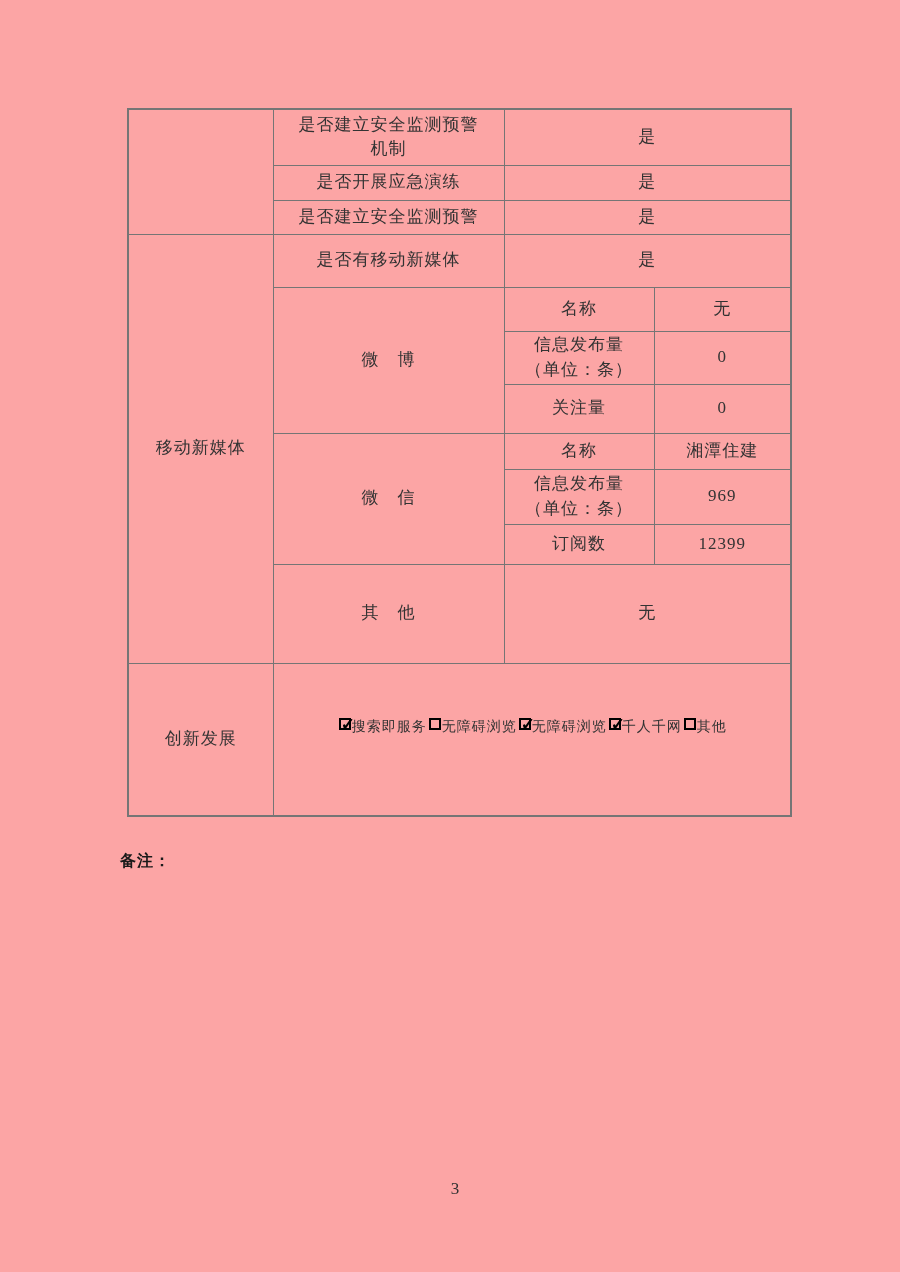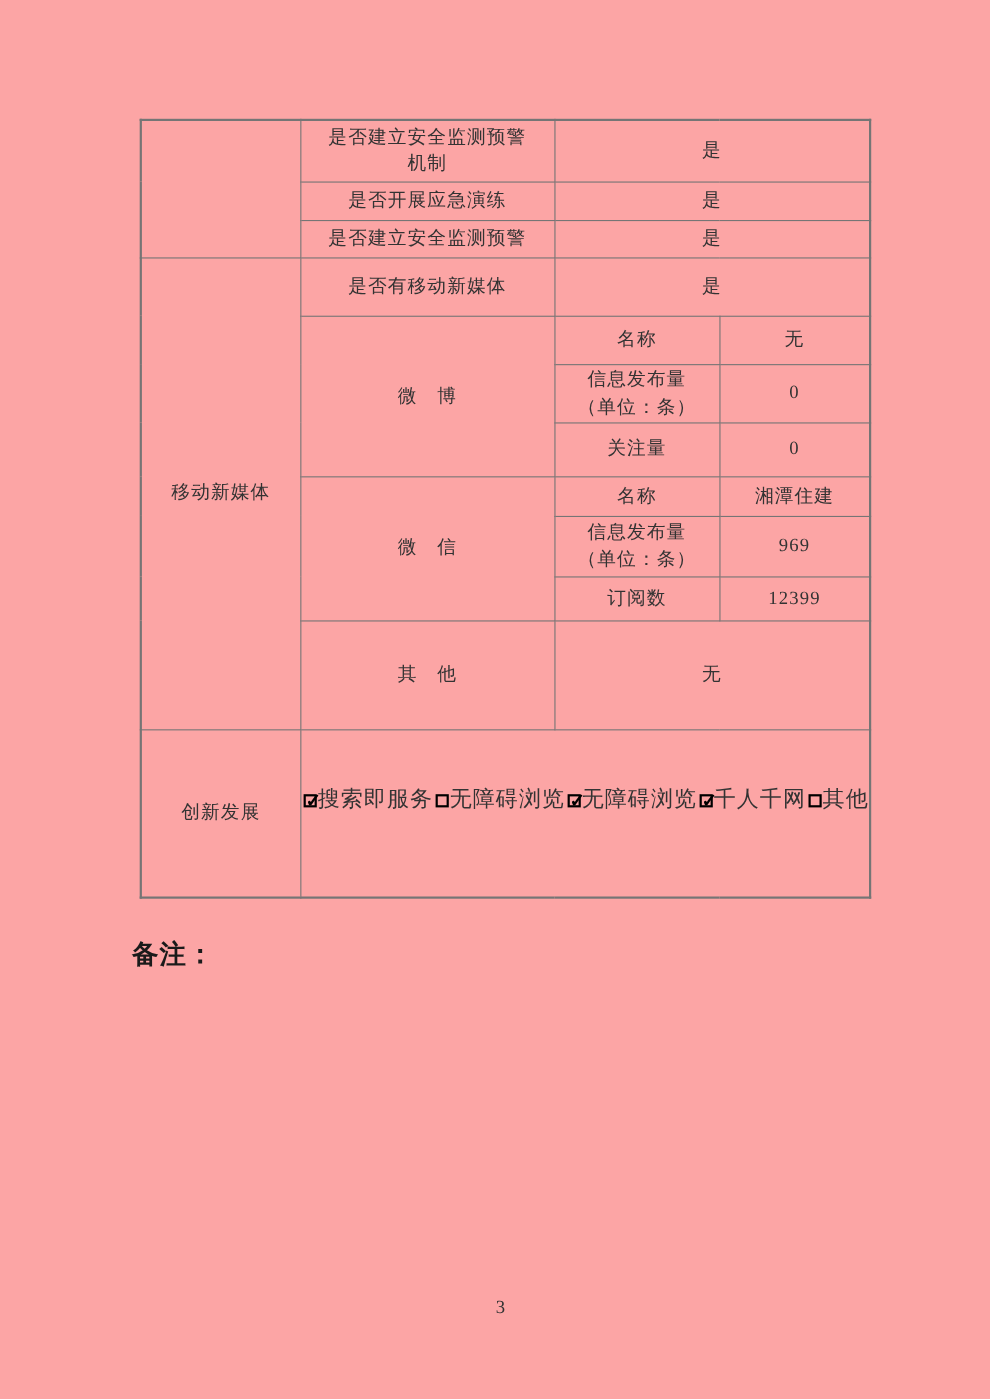--- a/index.html
+++ b/index.html
@@ -32,24 +32,23 @@
     line-height: 1.45;
     padding: 0;
     white-space: pre-line;
     overflow: hidden;
   }
   td.section-label { letter-spacing: 2px; margin-top: 24px; }
   td.num-value { letter-spacing: 0.5px; }
   .checkline {
     display: flex;
     justify-content: center;
-    align-items: center;
     position: relative;
     top: -12px;
-    font-size: 20px;
+    font-size: 14px;
     letter-spacing: 1px;
     white-space: nowrap;
   }
   .cb {
     flex: none;
     width: 12px; height: 12px;
     border: 2px solid #000000;
     display: inline-block;
     position: relative;
     margin: 0 1px 0 2px;
@@ -61,21 +60,21 @@
     left: 0px; top: -7px;
     font-size: 17px;
     font-weight: bold;
     color: #000000;
     letter-spacing: 0;
   }
   .opt-label { color: #333333; }
   .notes {
     position: absolute;
     left: 120px; top: 851px;
-    font-size: 24px;
+    font-size: 16px;
     font-weight: bold;
     letter-spacing: 1px;
     color: #1a1a1a;
   }
   .page-number {
     position: absolute;
     left: 0; top: 1179px;
     width: 910px;
     text-align: center;
     font-size: 17px;

